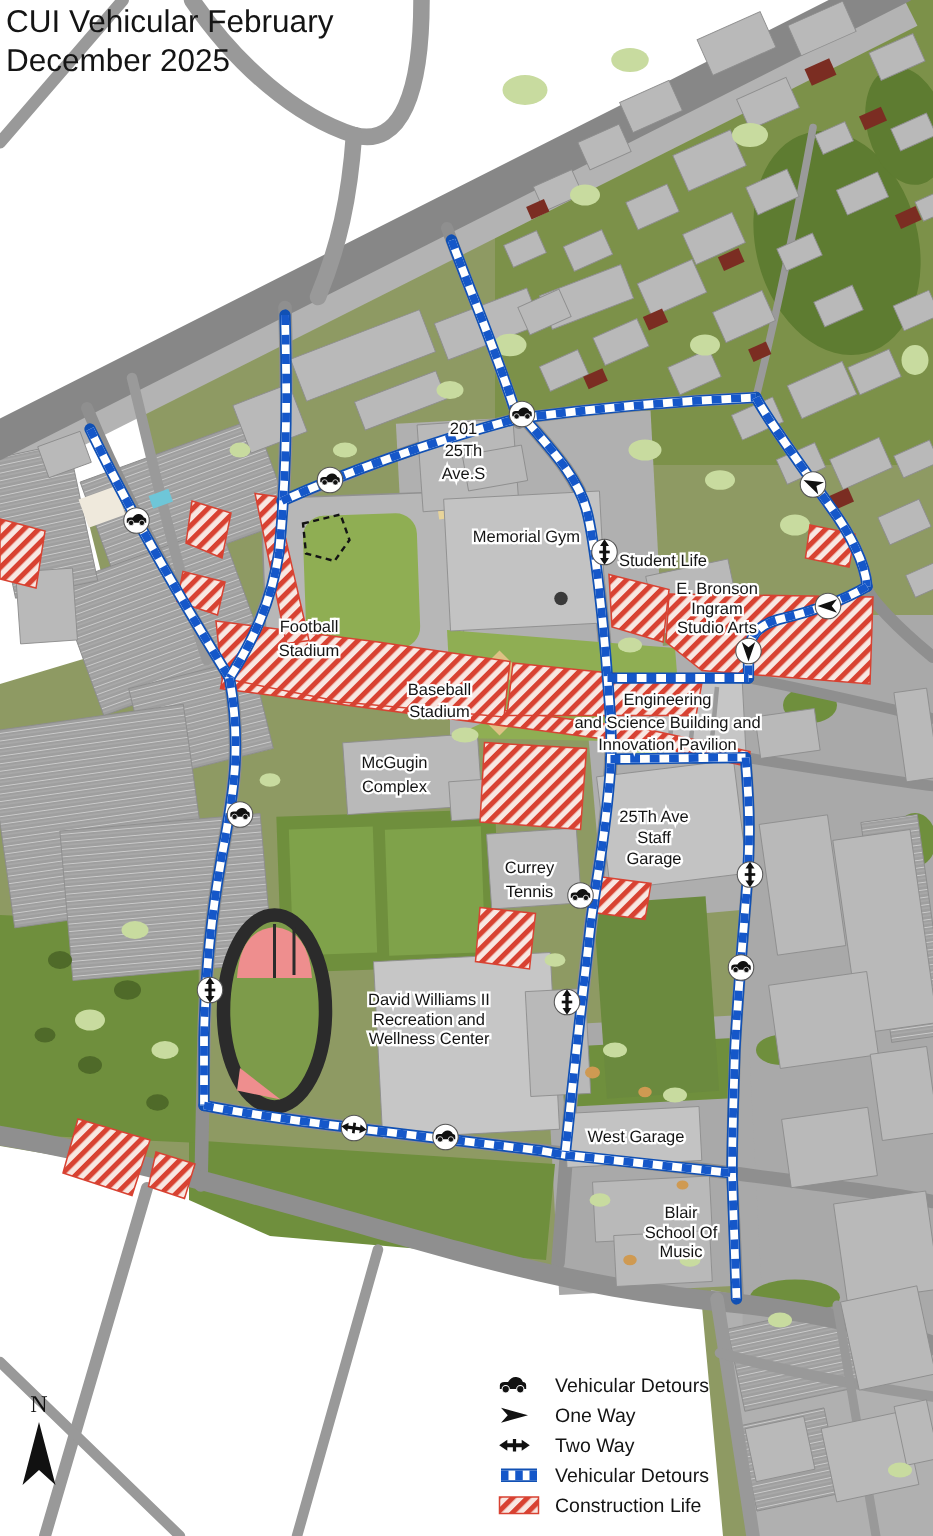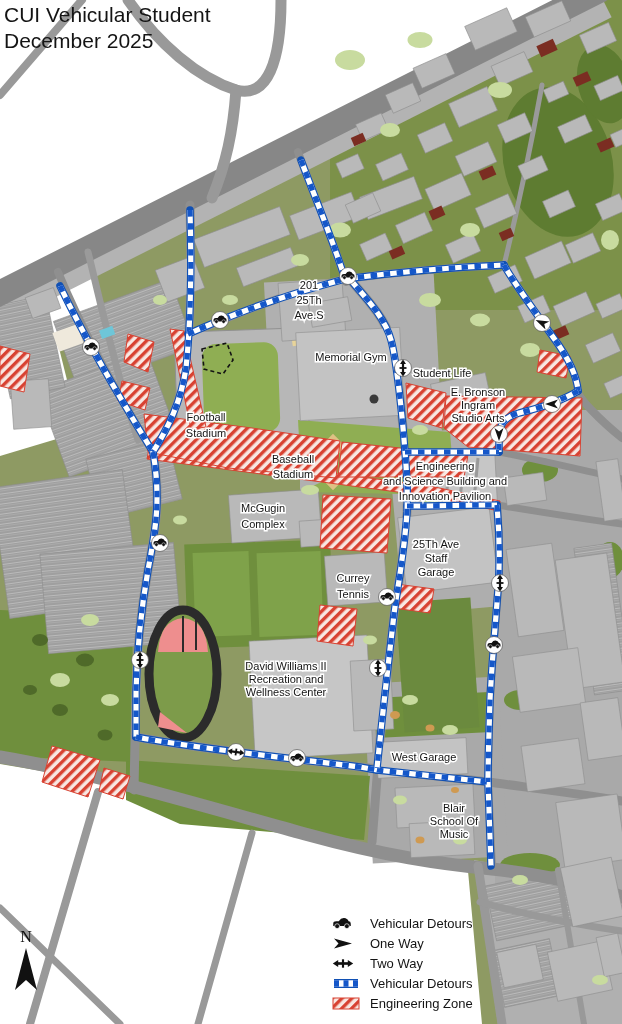--- a/index.html
+++ b/index.html
@@ -433,21 +433,21 @@
         <text x="263" y="512" class="map-label"><tspan x="263" dy="0">McGugin</tspan><tspan x="263" dy="16">Complex</tspan></text>
         <text x="436" y="548" class="map-label"><tspan x="436" dy="0">25Th Ave</tspan><tspan x="436" dy="14">Staff</tspan><tspan x="436" dy="14">Garage</tspan></text>
         <text x="353" y="582" class="map-label"><tspan x="353" dy="0">Currey</tspan><tspan x="353" dy="16">Tennis</tspan></text>
         <text x="286" y="670" class="map-label"><tspan x="286" dy="0">David Williams II</tspan><tspan x="286" dy="13">Recreation and</tspan><tspan x="286" dy="13">Wellness Center</tspan></text>
         <text x="424" y="761" class="map-label"><tspan x="424" dy="0">West Garage</tspan></text>
         <text x="454" y="812" class="map-label"><tspan x="454" dy="0">Blair</tspan><tspan x="454" dy="13">School Of</tspan><tspan x="454" dy="13">Music</tspan></text>
       </g>
 </svg>
 
 <div id="title">
-  <div>CUI Vehicular Student</div>
+  <div>CUI Vehicular February</div>
   <div>December 2025</div>
 </div>
 
 <div id="legend">
       <div class="legend-row">
         <span class="legend-icon">
           <svg width="30" height="15">
             <g transform="translate(10,8) scale(1.35)">
               <path d="M-6.5,1.5 L-6.5,-0.2 Q-6.5,-2 -4.2,-2 L-2.4,-2 Q-0.8,-4.6 1.6,-4.4 Q3.9,-4.3 4.9,-2 Q6.5,-2 6.5,-0.2 L6.5,1.5 Z" fill="#111"></path>
               <circle cx="-3.6" cy="1.6" r="1.8" fill="#111" stroke="#fff" stroke-width="0.5"></circle>
@@ -489,21 +489,21 @@
           </svg>
         </span>
         <span class="legend-label">Vehicular Detours</span>
       </div>
       <div class="legend-row">
         <span class="legend-icon">
           <svg width="30" height="15">
             <rect x="1" y="2" width="26" height="11" fill="url(#hatch)" stroke="#d84232" stroke-width="1"></rect>
           </svg>
         </span>
-        <span class="legend-label">Engineering Zone</span>
+        <span class="legend-label">Construction Life</span>
       </div>
     </div>
 
 <div id="compass">
   <div class="n">N</div>
   <svg width="36" height="46">
     <polygon points="18,2 7,44 18,34 29,44" fill="#111"></polygon>
   </svg>
 </div>
 

